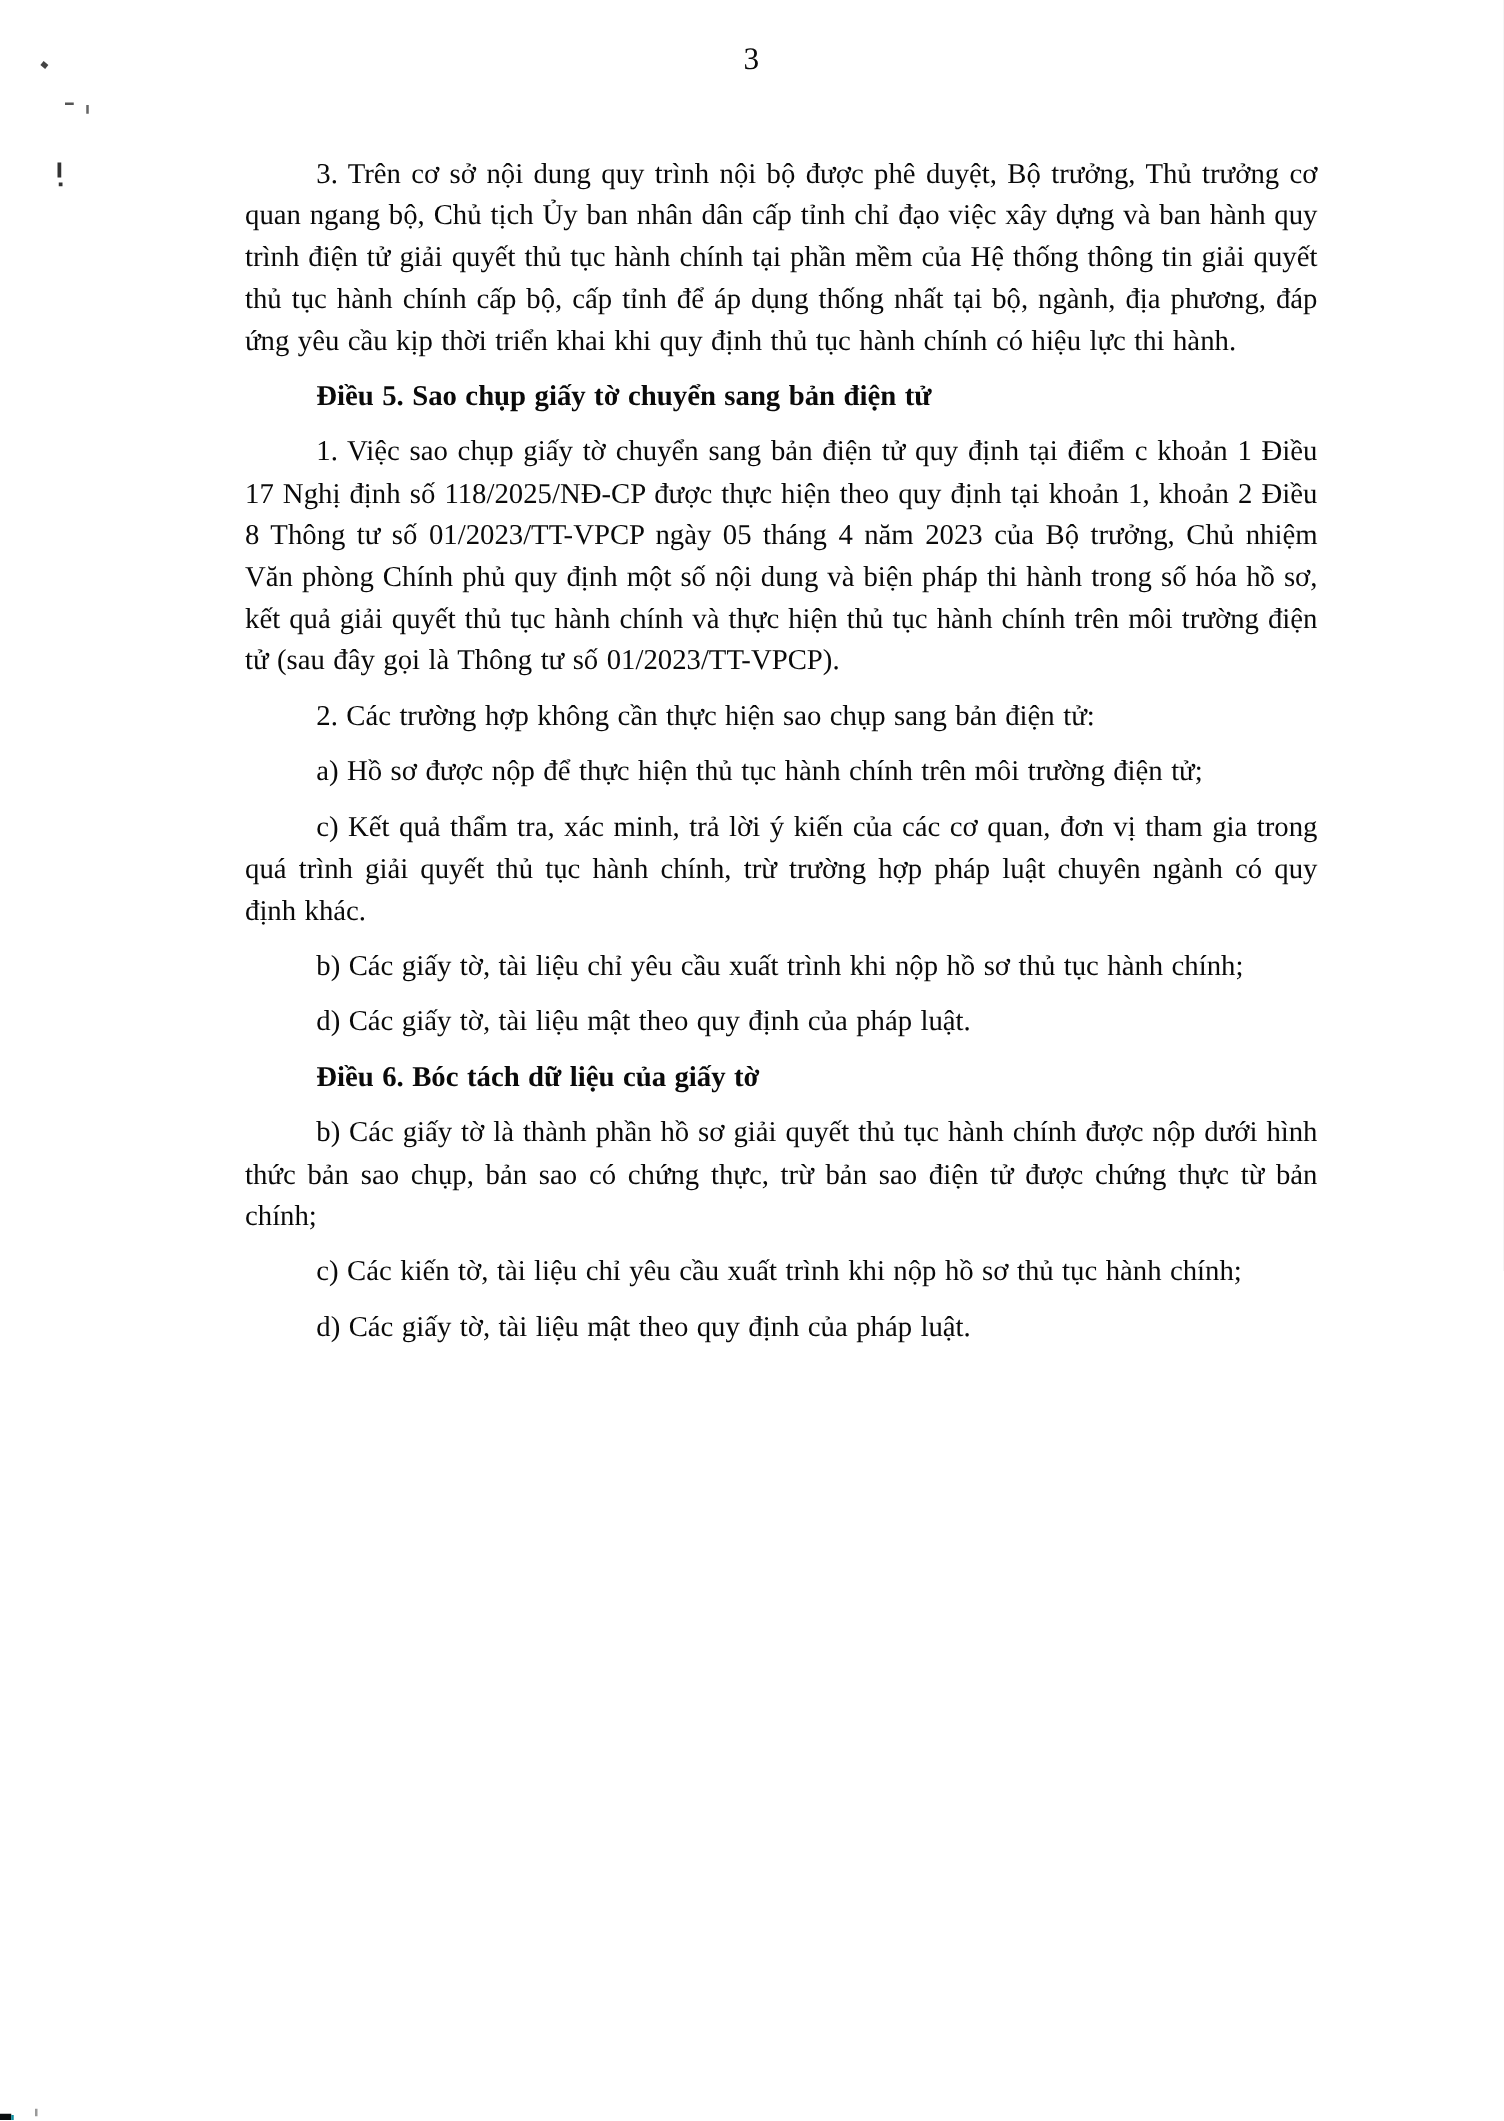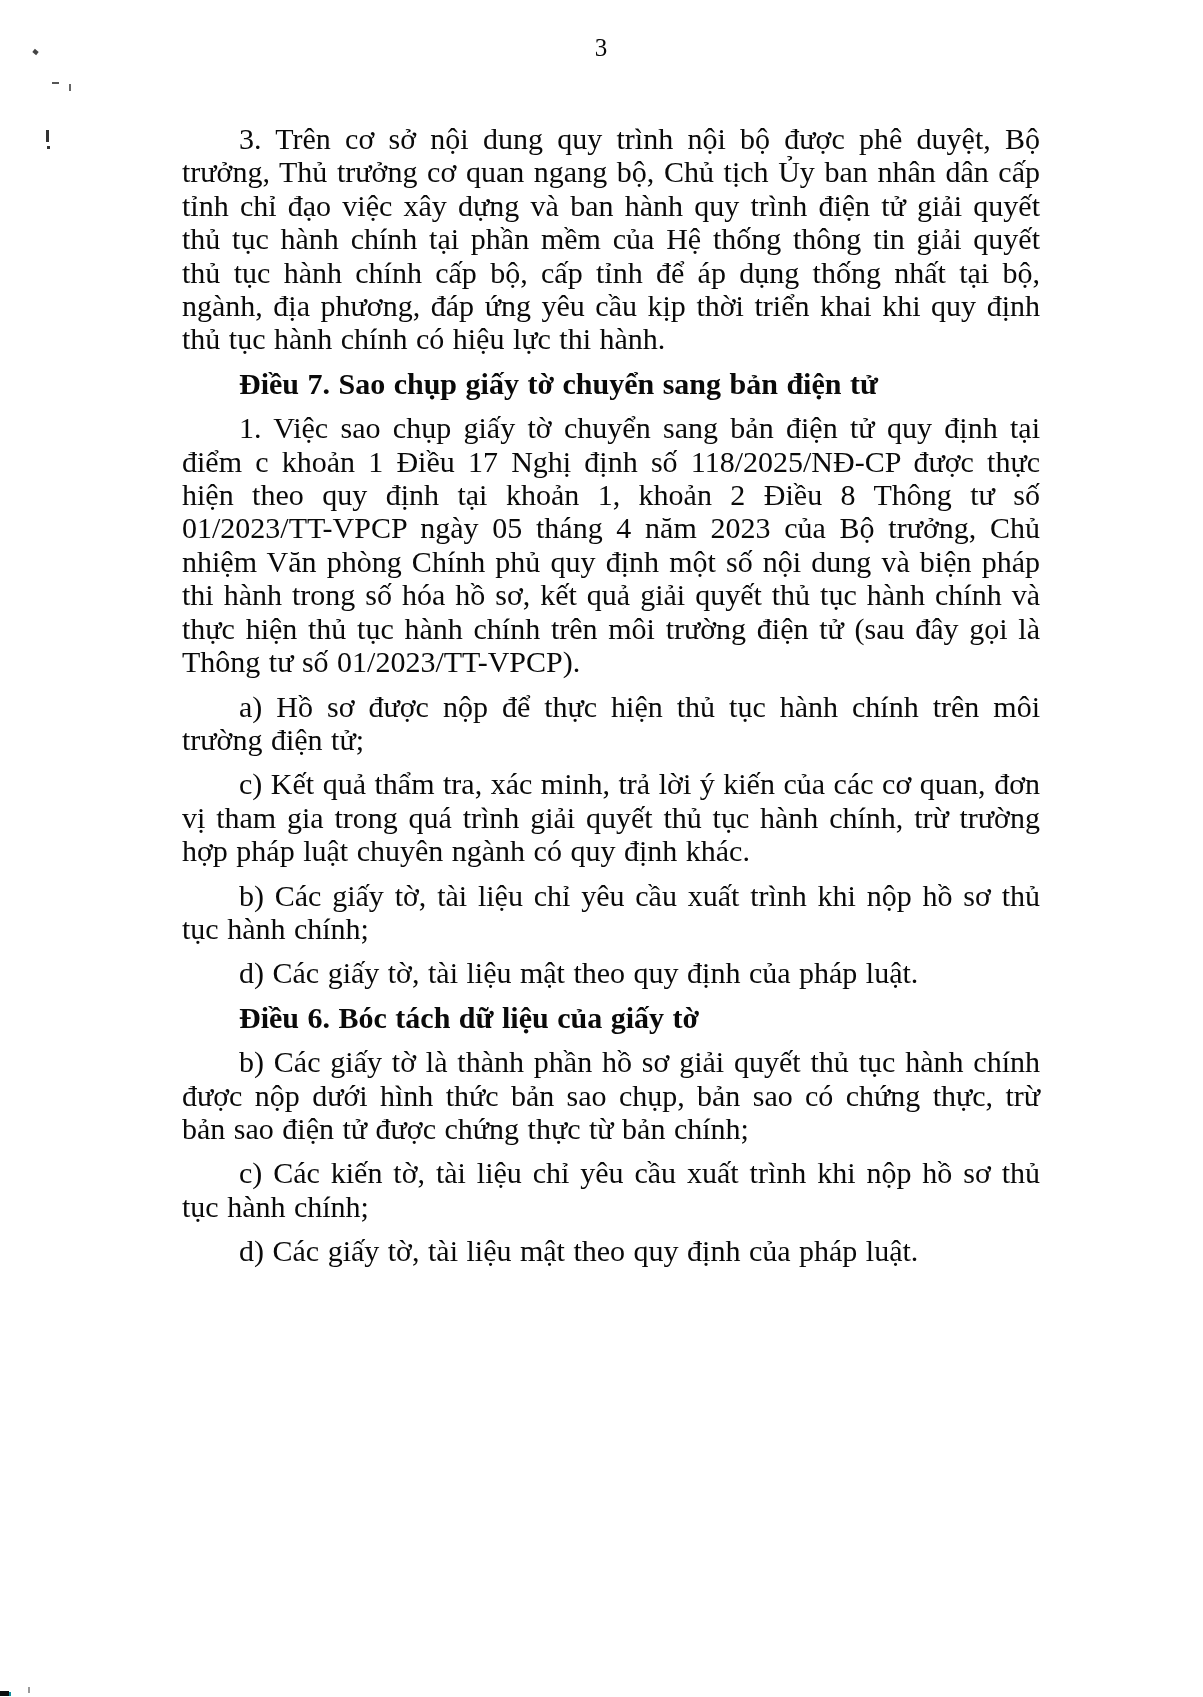--- a/index.html
+++ b/index.html
@@ -22,23 +22,23 @@
     top: 34px;
     left: 0;
     width: 100%;
     text-align: center;
     font-size: 25px;
     letter-spacing: 1px;
   }
   .doc-body {
     position: absolute;
     top: 122px;
-    left: 182px;
+    left: 196px;
     width: 858px;
-    font-size: 30px;
+    font-size: 23px;
     line-height: 33.4px;
     text-align: justify;
     text-justify: inter-word;
   }
   .doc-body p {
     margin: 0 0 11px 0;
     text-indent: 57px;
     word-spacing: 1px;
   }
   .doc-body p.heading {
@@ -62,24 +62,25 @@
 </head>
 <body>
 
 <div class="page">
 
   <div class="page-number">3</div>
 
   <div class="doc-body">
     <p class="para">3. Trên cơ sở nội dung quy trình nội bộ được phê duyệt, Bộ trưởng, Thủ trưởng cơ quan ngang bộ, Chủ tịch Ủy ban nhân dân cấp tỉnh chỉ đạo việc xây dựng và ban hành quy trình điện tử giải quyết thủ tục hành chính tại phần mềm của Hệ thống thông tin giải quyết thủ tục hành chính cấp bộ, cấp tỉnh để áp dụng thống nhất tại bộ, ngành, địa phương, đáp ứng yêu cầu kịp thời triển khai khi quy định thủ tục hành chính có hiệu lực thi hành.</p>
 
-    <p class="para heading">Điều 7. Sao chụp giấy tờ chuyển sang bản điện tử</p>
+    <p class="para heading">Điều 5. Sao chụp giấy tờ chuyển sang bản điện tử</p>
 
     <p class="para">1. Việc sao chụp giấy tờ chuyển sang bản điện tử quy định tại điểm c khoản 1 Điều 17 Nghị định số 118/2025/NĐ-CP được thực hiện theo quy định tại khoản 1, khoản 2 Điều 8 Thông tư số 01/2023/TT-VPCP ngày 05 tháng 4 năm 2023 của Bộ trưởng, Chủ nhiệm Văn phòng Chính phủ quy định một số nội dung và biện pháp thi hành trong số hóa hồ sơ, kết quả giải quyết thủ tục hành chính và thực hiện thủ tục hành chính trên môi trường điện tử (sau đây gọi là Thông tư số 01/2023/TT-VPCP).</p>
 
+    <p class="para">2. Các trường hợp không cần thực hiện sao chụp sang bản điện tử:</p>
 
     <p class="para">a) Hồ sơ được nộp để thực hiện thủ tục hành chính trên môi trường điện tử;</p>
 
     <p class="para">c) Kết quả thẩm tra, xác minh, trả lời ý kiến của các cơ quan, đơn vị tham gia trong quá trình giải quyết thủ tục hành chính, trừ trường hợp pháp luật chuyên ngành có quy định khác.</p>
 
     <p class="para">b) Các giấy tờ, tài liệu chỉ yêu cầu xuất trình khi nộp hồ sơ thủ tục hành chính;</p>
 
     <p class="para">d) Các giấy tờ, tài liệu mật theo quy định của pháp luật.</p>
 
     <p class="para heading">Điều 6. Bóc tách dữ liệu của giấy tờ</p>

